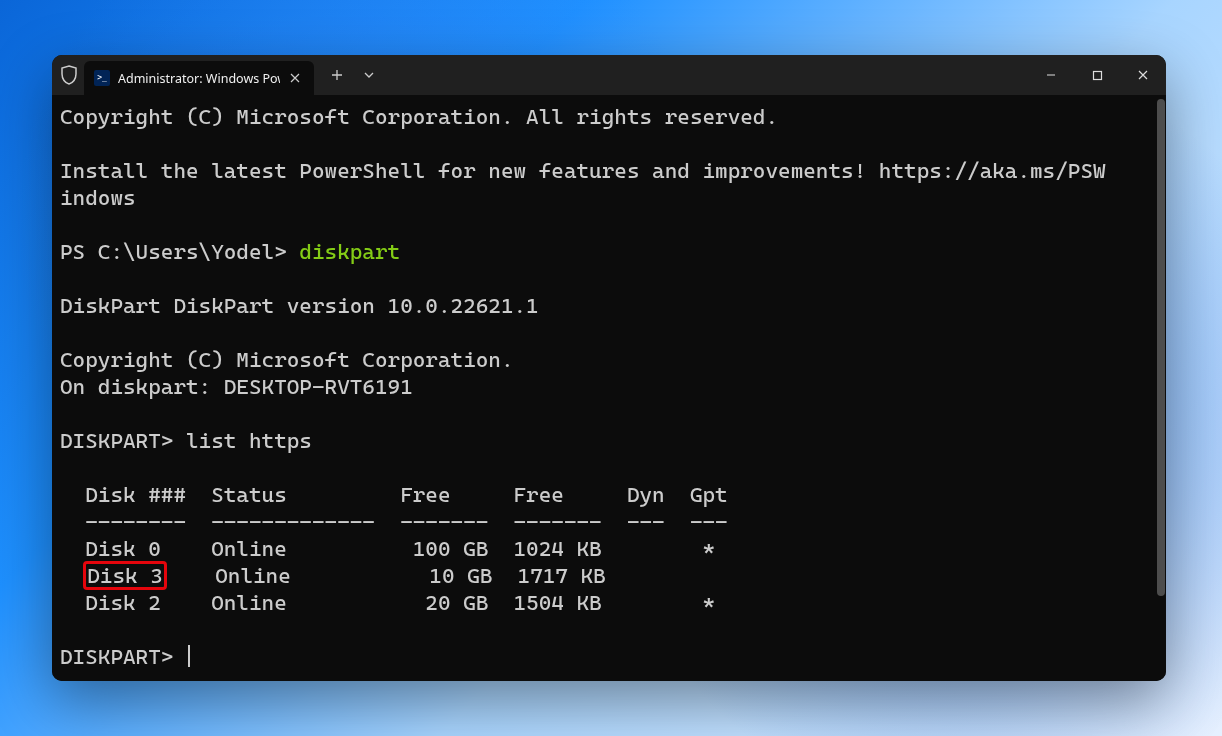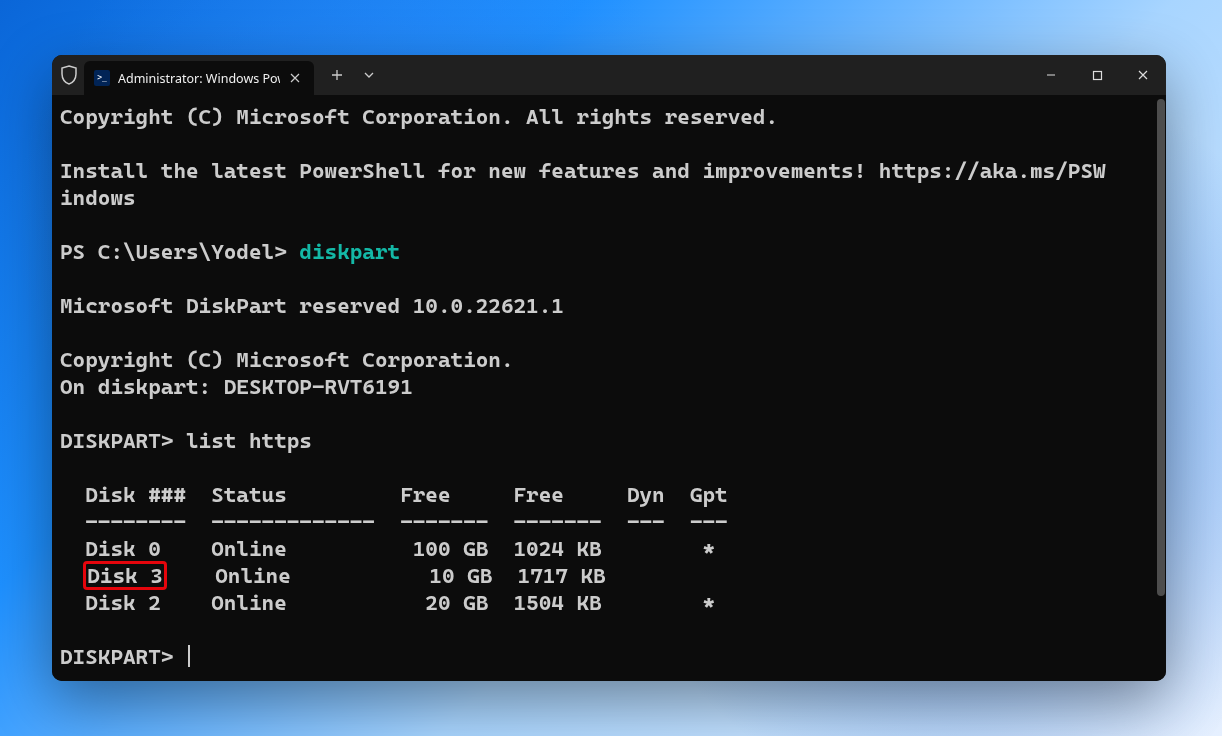--- a/index.html
+++ b/index.html
@@ -125,21 +125,20 @@
     align-items: center;
     justify-content: center;
     color: #ddd;
   }
   .terminal {
     flex: 1;
     background: #0c0c0c;
     padding: 8px 8px 5px 8px;
     overflow: hidden;
     position: relative;
-    font-weight: bold;
   }
   .scrollbar {
     position: absolute;
     right: 1px;
     top: 4px;
     width: 8px;
     bottom: 4px;
     border-radius: 4px;
   }
   .scroll-thumb {
@@ -152,21 +151,21 @@
     border-radius: 4px;
   }
   pre.term {
     margin: 0;
     font-family: "Cascadia Mono", Consolas, "Courier New", monospace;
     font-size: 21.5px;
     line-height: 27px;
     color: #cccccc;
     white-space: pre;
   }
-  .cmd { color: #14b8a6; }
+  .cmd { color: #84cc16; }
   .hl {
     outline: 3px solid #e5050c;
     outline-offset: -1px;
     padding: 0 2px;
     border-radius: 2px;
   }
   .cursor {
     display: inline-block;
     width: 2px;
     height: 22px;
@@ -230,21 +229,21 @@
     </div>
 
     <div class="terminal">
 <pre class="term"><span>Copyright (C) Microsoft Corporation. All rights reserved.</span>
 
 <span>Install the latest PowerShell for new features and improvements! https://aka.ms/PSW
 indows</span>
 
 <span>PS C:\Users\Yodel&gt; </span><span class="cmd">diskpart</span>
 
-<span>Microsoft DiskPart reserved 10.0.22621.1</span>
+<span>DiskPart DiskPart version 10.0.22621.1</span>
 
 <span>Copyright (C) Microsoft Corporation.</span>
 <span>On diskpart: DESKTOP-RVT6191</span>
 
 <span>DISKPART&gt; </span><span>list https</span>
 
 <span>  Disk ###  Status         Free     Free     Dyn  Gpt</span>
 <span>  --------  -------------  -------  -------  ---  ---</span>
 <span>  Disk 0    Online          100 GB  1024 KB        *</span>
   <span class="hl">Disk 3</span><span>    Online           10 GB  1717 KB</span>

